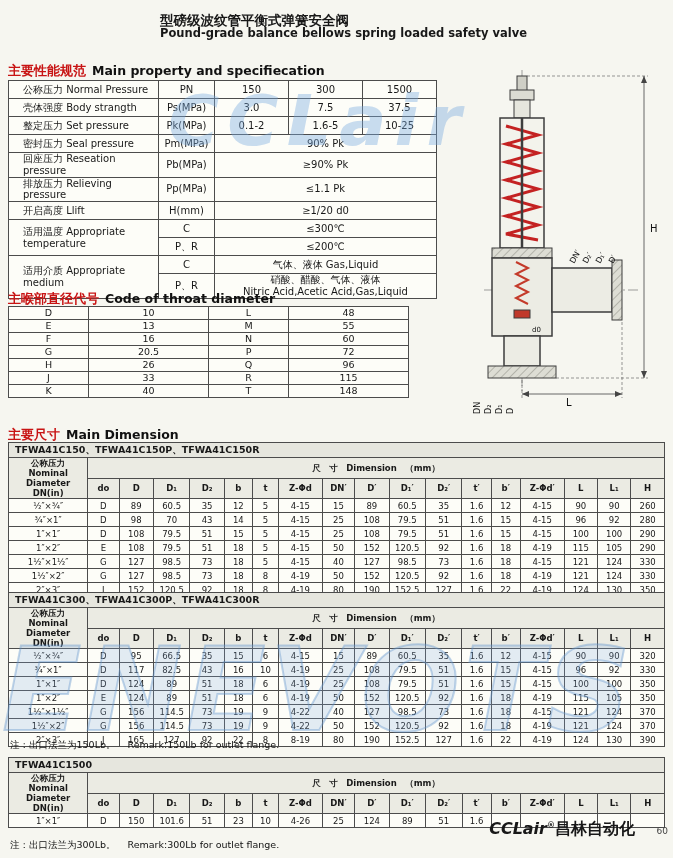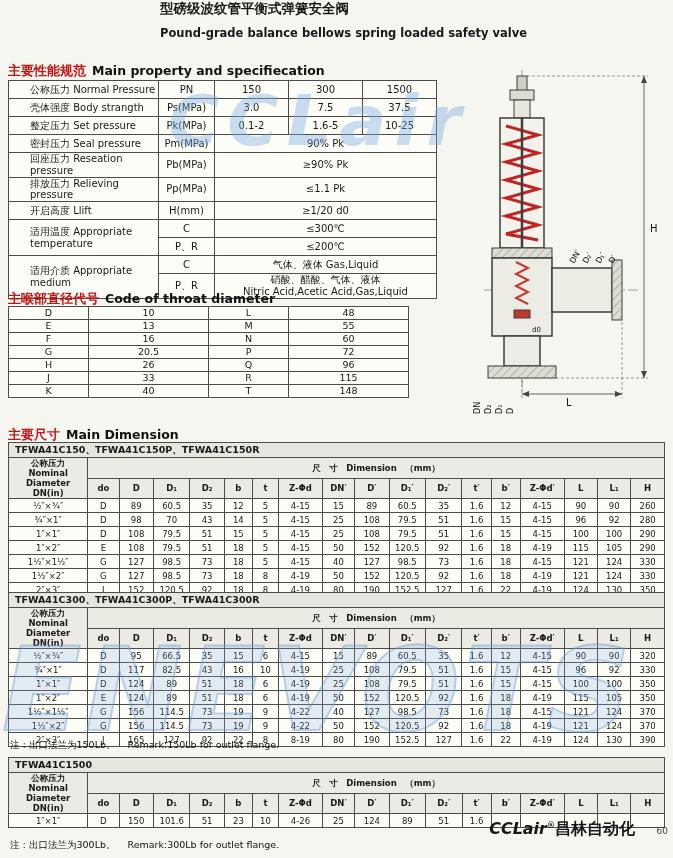--- a/index.html
+++ b/index.html
@@ -6,25 +6,25 @@
   body{width:673px;height:858px;position:relative;overflow:hidden;background:#f6f6f0;
        font-family:"DejaVu Sans","Liberation Sans",sans-serif;color:#181818;}
   .abs{position:absolute;}
   table{border-collapse:collapse;table-layout:fixed;background:#fdfdf8;}
   td{border:1px solid #4c4c4c;font-size:9px;text-align:center;vertical-align:middle;
      padding:0 2px;line-height:1.18;word-break:break-word;}
   .spec td{font-size:10px;height:17px;}
   .throat td{font-size:9.5px;height:12px;}
   .dim{width:657px;}
   .dim td{font-size:8.5px;height:13px;padding:0 1px;}
-  td.lbl{text-align:left;padding-left:21px;}
+  td.lbl{text-align:left;padding-left:14px;}
   td.hd{font-weight:bold;background:#ebebe3;}
   td.cap{text-align:left;font-weight:bold;background:#e6e6de;font-size:9.5px;height:14px;padding-left:6px;}
   .models{position:absolute;left:8px;top:7px;font-weight:bold;font-size:12.5px;line-height:15px;}
-  .tzh{position:absolute;left:160px;top:0;font-weight:bold;font-size:13.5px;}
+  .tzh{position:absolute;left:160px;top:12px;font-weight:bold;font-size:13.5px;}
   .ten{position:absolute;left:160px;top:26px;font-weight:bold;font-size:11.5px;}
   .sec{position:absolute;left:8px;font-weight:bold;white-space:nowrap;}
   .sec .zh{color:#c81414;font-size:13px;}
   .sec .en{color:#111;font-size:12.5px;margin-left:6px;}
   .note{position:absolute;left:10px;font-size:9.5px;color:#111;}
   .note .en{margin-left:12px;}
   .wm-top{position:absolute;left:168px;top:80px;font-size:70px;font-weight:bold;font-style:italic;
           letter-spacing:8px;color:rgba(120,170,222,0.40);z-index:6;pointer-events:none;}
   .wm-big{position:absolute;left:2px;top:622px;font-size:116px;font-weight:bold;font-style:italic;
           letter-spacing:4px;color:rgba(130,175,225,0.22);-webkit-text-stroke:2px rgba(100,150,205,0.40);

